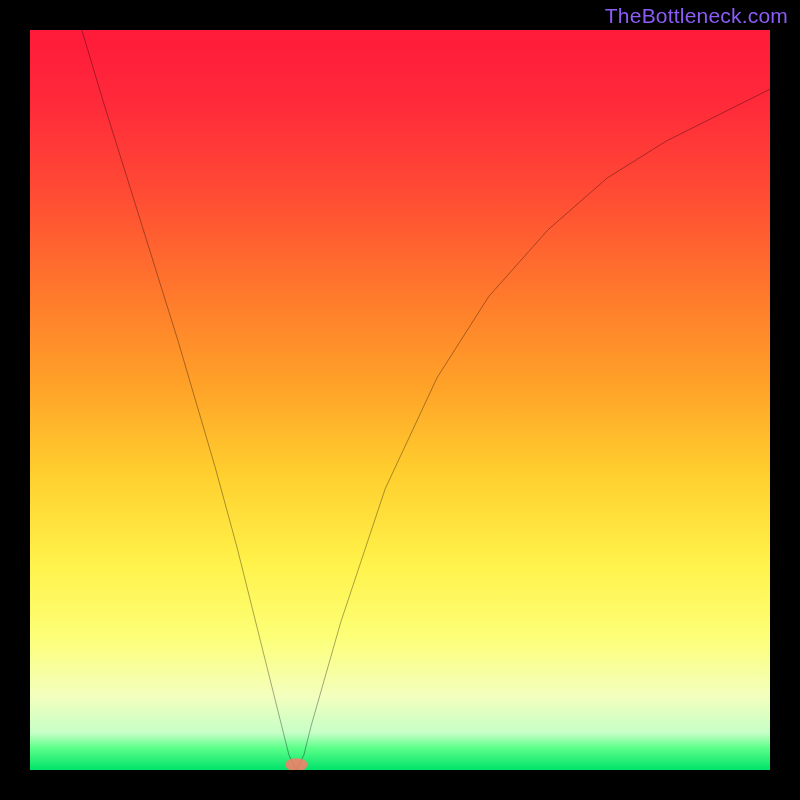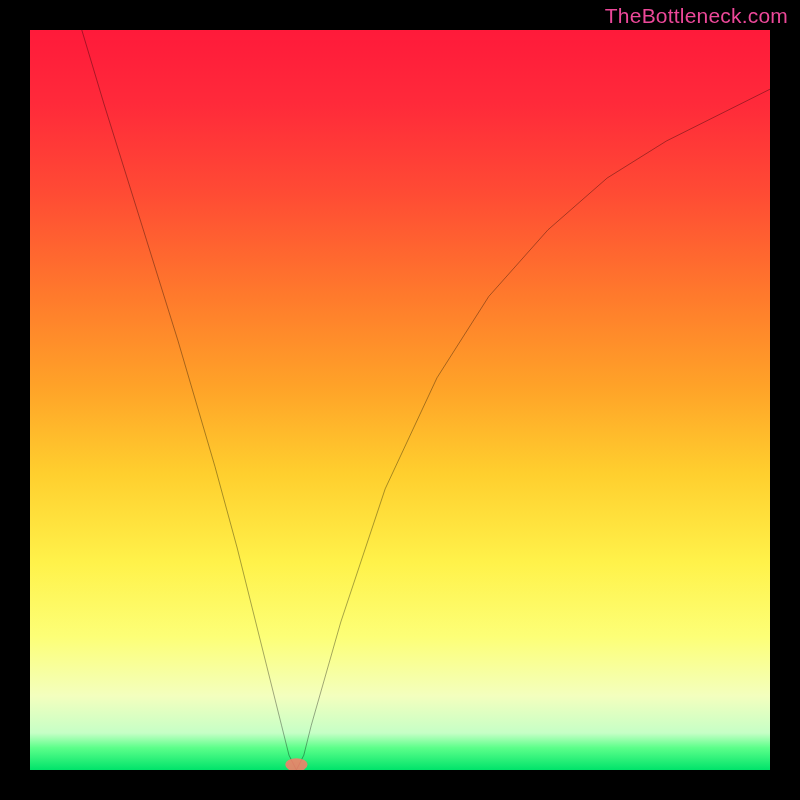--- a/index.html
+++ b/index.html
@@ -53,21 +53,21 @@
     );
   }
   .curve-svg {
     position: absolute;
     inset: 0;
   }
   .watermark {
     position: absolute;
     top: 4px;
     right: 12px;
-    color: #ec4899;
+    color: #8b5cf6;
     font-size: 21px;
     letter-spacing: 0.2px;
     user-select: none;
   }
 </style>
 </head>
 <body>
 
 <div class="frame">
 

